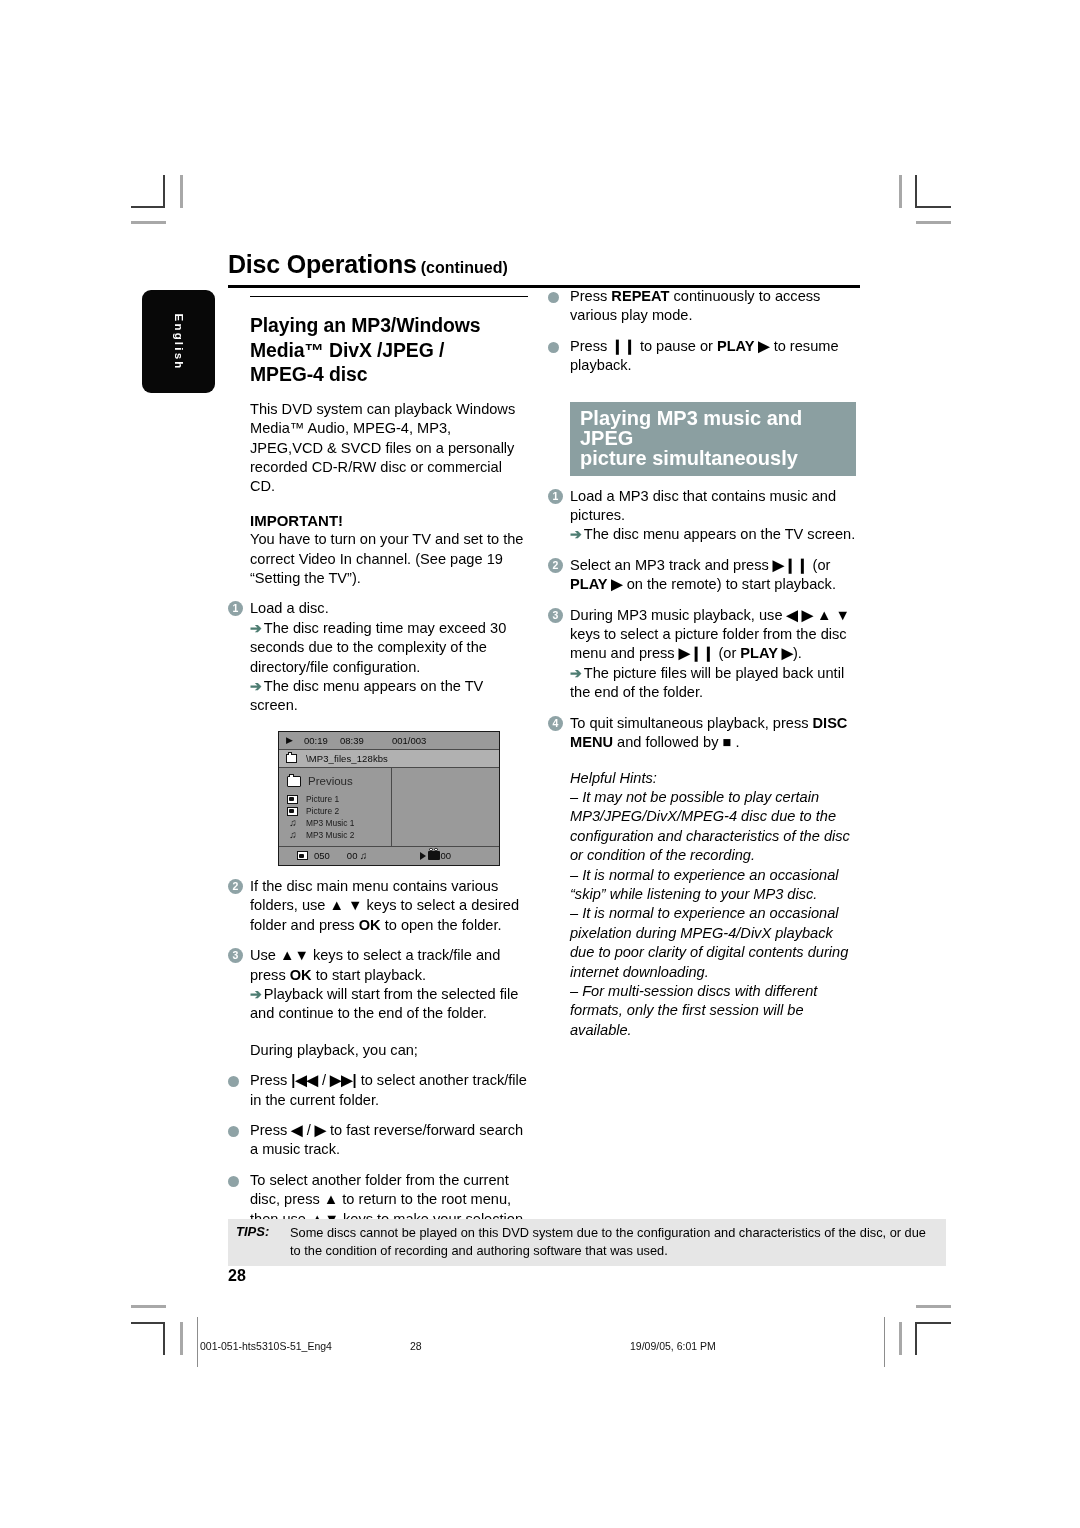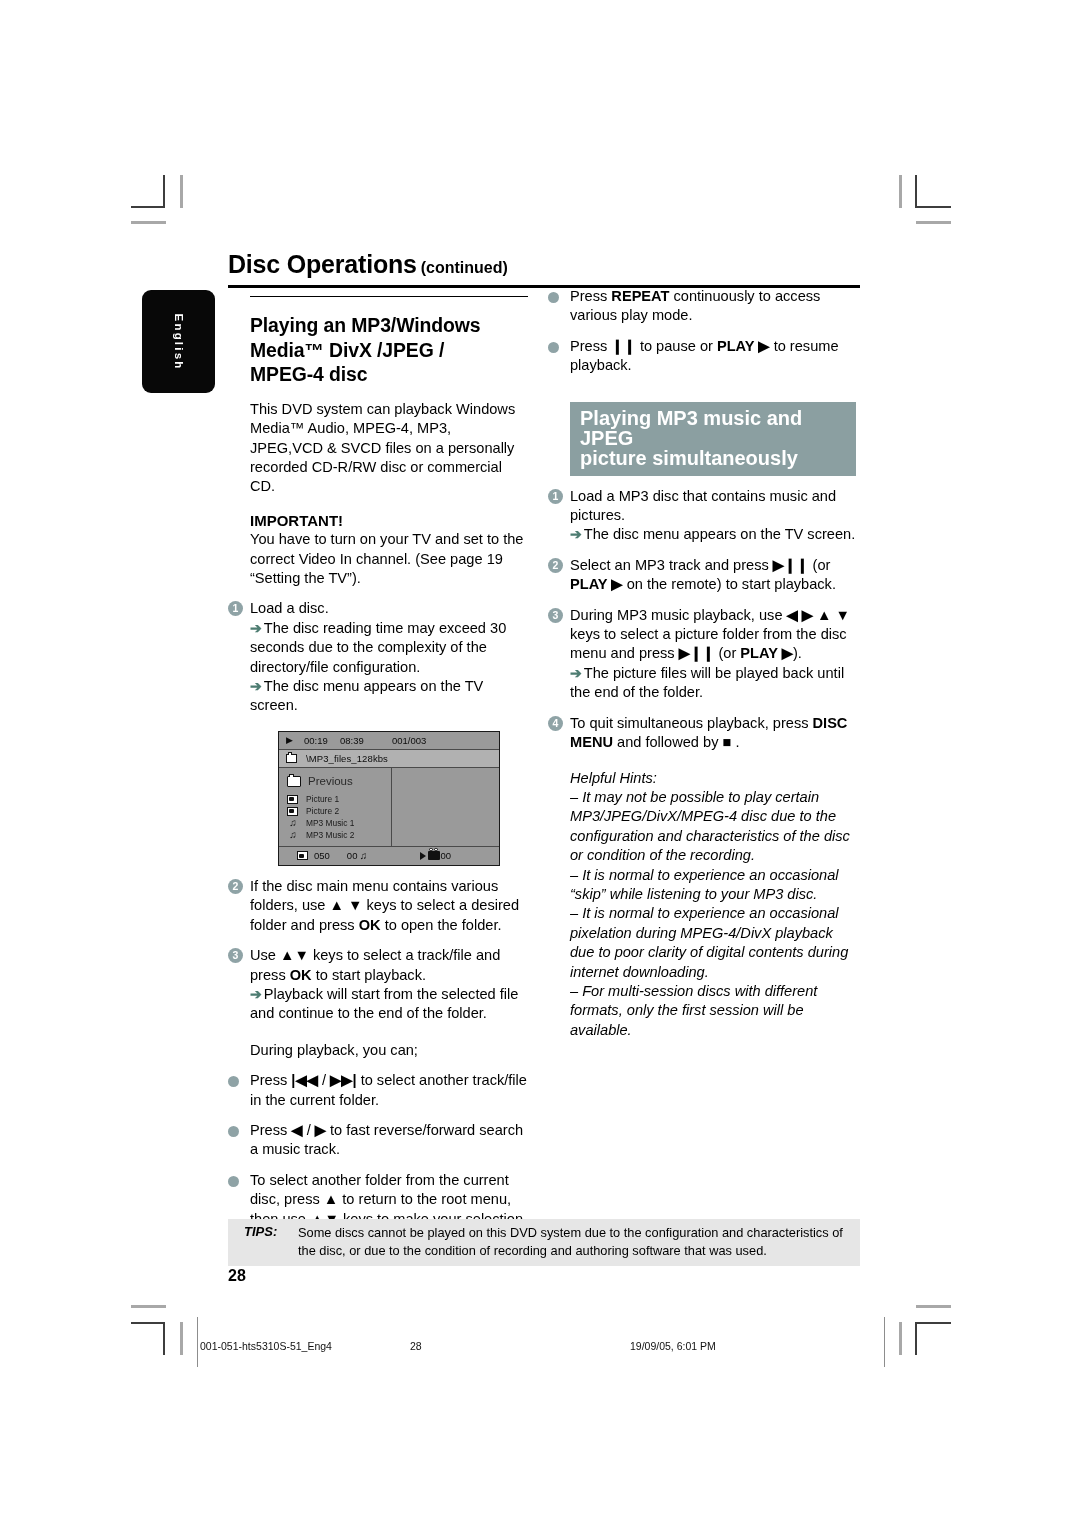--- a/index.html
+++ b/index.html
@@ -365,24 +365,24 @@
     border-top: 4px solid transparent;
     border-bottom: 4px solid transparent;
     margin-right: 2px;
   }
 
   
   .tips {
     position: absolute;
     left: 228px;
     top: 1219px;
-    width: 632px;
+    width: 718px;
     background: #e6e6e6;
     display: flex;
-    padding: 5px 0 7px 12px;
+    padding: 5px 0 7px 4px;
     box-sizing: border-box;
   }
   .tips .tips-label {
     width: 58px;
     padding-left: 4px;
     font-size: 13px;
     font-weight: bold;
     font-style: italic;
     box-sizing: border-box;
   }

